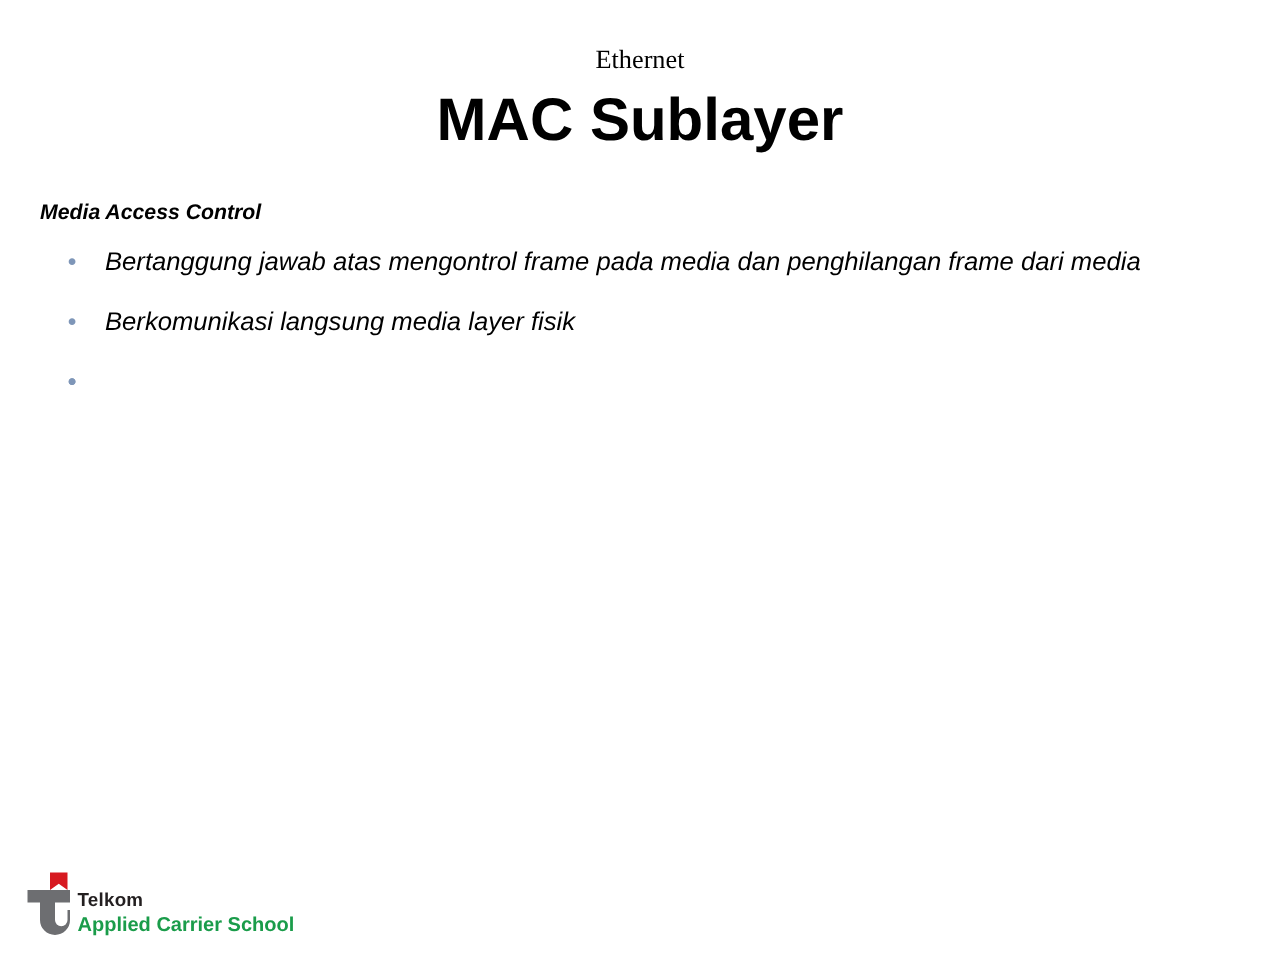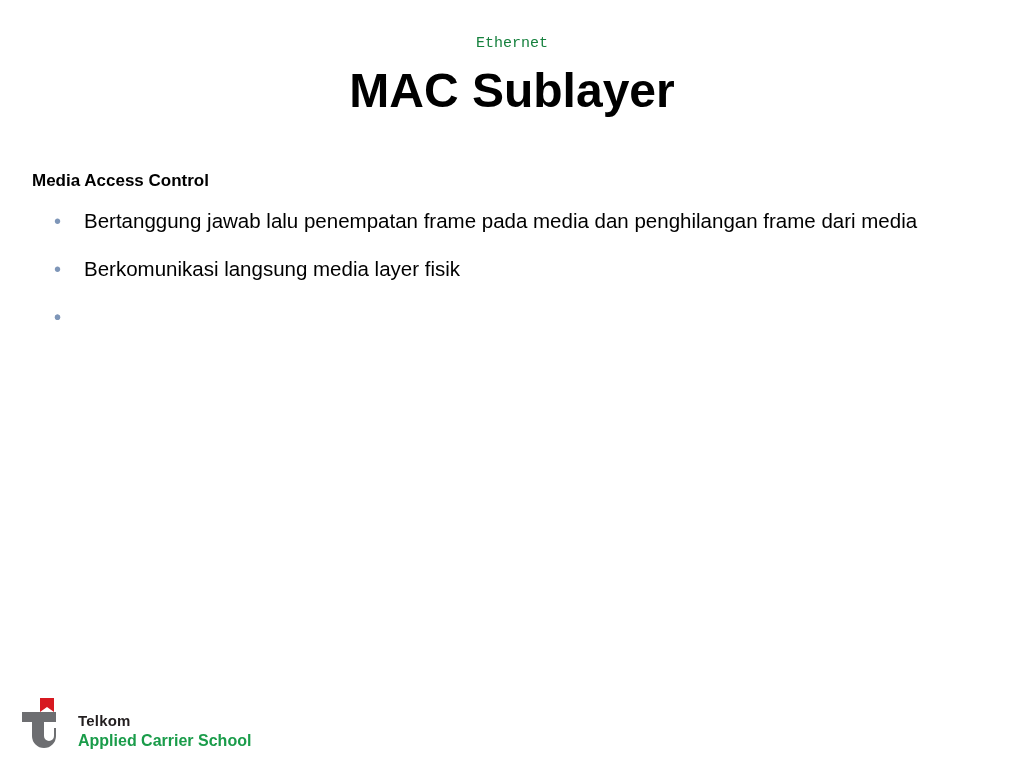--- a/index.html
+++ b/index.html
@@ -18,37 +18,38 @@
     position: relative;
     width: 1024px;
     height: 768px;
     box-sizing: border-box;
   }
   .title-block {
     text-align: center;
     padding-top: 36px;
   }
   .title-eyebrow {
-    font-size: 15px;
+    font-size: 21px;
     line-height: 1.1;
-    color: #15803d;
-    font-family: Liberation Mono, monospace;
+    color: #000000;
+    font-family: Liberation Serif, serif;
   }
   .title-main {
     font-size: 48px;
     line-height: 1.15;
     margin-top: 10px;
     color: #000;
     font-family: "Liberation Sans", sans-serif;
     font-weight: bold;
   }
   .body-block {
-    margin-top: 53px;
+    margin-top: 36px;
     padding-left: 32px;
     padding-right: 66px;
+    font-style: italic;
   }
   .section-heading {
     font-size: 17px;
     font-weight: bold;
     color: #000;
     margin-left: 0px;
     margin-bottom: 16px;
   }
   ul.bullets {
     list-style: none;
@@ -70,21 +71,21 @@
     color: #7e96b8;
     font-size: 20px;
     line-height: 1.32;
   }
   .footer-logo {
     position: absolute;
     left: 16px;
     bottom: 16px;
     display: flex;
     align-items: flex-end;
-    gap: 16px;
+    gap: 0;
   }
   .logo-mark {
     position: relative;
     width: 46px;
     height: 56px;
   }
   .logo-text {
     padding-bottom: 2px;
   }
   .logo-telkom {
@@ -111,21 +112,21 @@
     <div class="title-eyebrow">Ethernet</div>
     <div class="title-main">MAC Sublayer</div>
   </div>
 
   <div class="body-block">
     <div class="section-heading">Media Access Control</div>
 
     <ul class="bullets">
       <li>
         <span class="dot">•</span>
-        <span>Bertanggung jawab lalu penempatan frame pada media dan penghilangan frame dari media</span>
+        <span>Bertanggung jawab atas mengontrol frame pada media dan penghilangan frame dari media</span>
       </li>
       <li>
         <span class="dot">•</span>
         <span>Berkomunikasi langsung media layer fisik</span>
       </li>
       <li>
         <span class="dot">•</span>
       </li>
       <li>
         <span class="dot">•</span>

